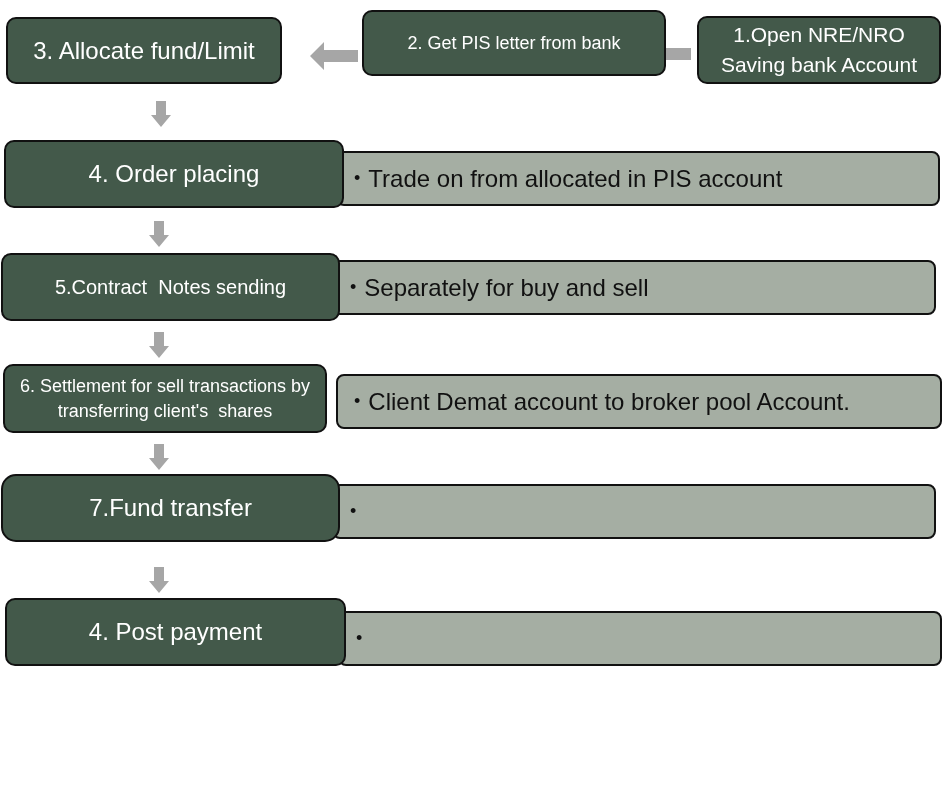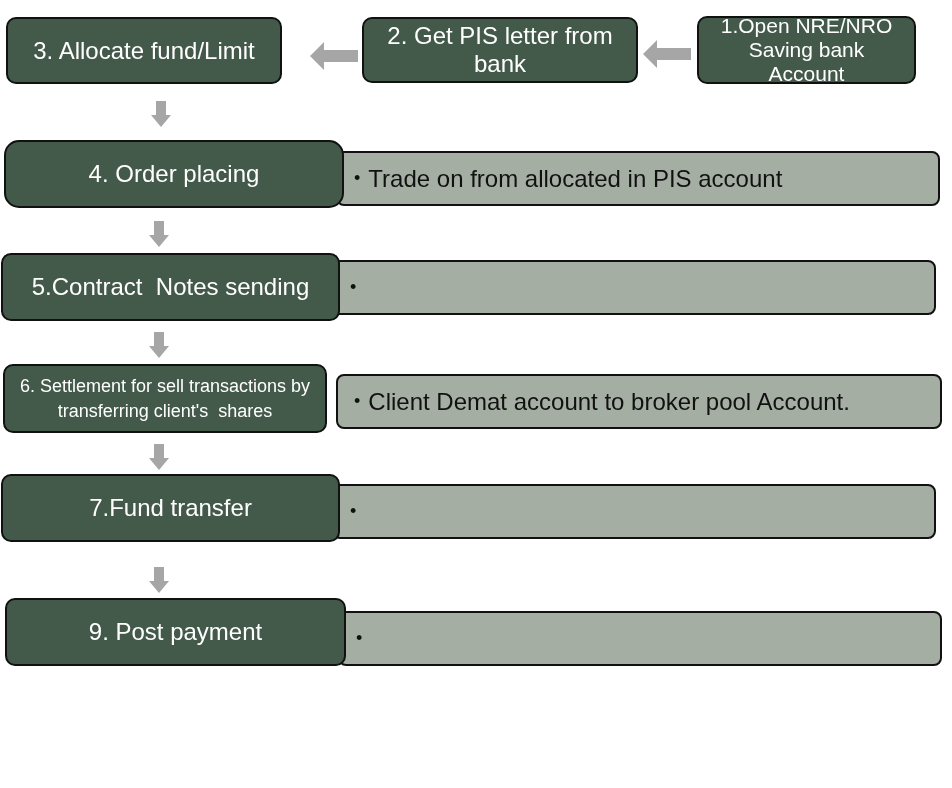--- a/index.html
+++ b/index.html
@@ -19,76 +19,77 @@
 <body>
 
 <div class="box dark" style="left:6px;top:17px;width:276px;height:67px;font-size:24px;">
   <span>3. Allocate fund/Limit</span>
 </div>
 
 <svg class="arrow-left" style="left:310px;top:42px;" viewBox="0 0 48 28">
   <polygon points="0,14 14,0 14,8 48,8 48,20 14,20 14,28" fill="#a6a6a6"></polygon>
 </svg>
 
-<div class="box dark" style="left:362px;top:17px;width:276px;height:66px;font-size:24px;line-height:28px;padding:0 8px;">
+<div class="box dark" style="left:362px;top:10px;width:304px;height:66px;font-size:18px;line-height:28px;padding:0 8px;">
   <span>2. Get PIS letter from bank</span>
 </div>
 
 <svg class="arrow-left" style="left:643px;top:40px;" viewBox="0 0 48 28">
   <polygon points="0,14 14,0 14,8 48,8 48,20 14,20 14,28" fill="#a6a6a6"></polygon>
 </svg>
 
-<div class="box dark" style="left:697px;top:16px;width:219px;height:68px;font-size:21px;line-height:24px;padding:0 10px;">
+<div class="box dark" style="left:697px;top:16px;width:244px;height:68px;font-size:21px;line-height:30px;padding:0 10px;">
   <span>1.Open NRE/NRO Saving bank Account</span>
 </div>
 
 <svg class="arrow-down" style="left:151px;top:101px;" viewBox="0 0 20 26">
   <polygon points="5,0 15,0 15,14 20,14 10,26 0,14 5,14" fill="#a6a6a6"></polygon>
 </svg>
 <svg class="arrow-down" style="left:149px;top:221px;" viewBox="0 0 20 26">
   <polygon points="5,0 15,0 15,14 20,14 10,26 0,14 5,14" fill="#a6a6a6"></polygon>
 </svg>
 <svg class="arrow-down" style="left:149px;top:332px;" viewBox="0 0 20 26">
   <polygon points="5,0 15,0 15,14 20,14 10,26 0,14 5,14" fill="#a6a6a6"></polygon>
 </svg>
 <svg class="arrow-down" style="left:149px;top:444px;" viewBox="0 0 20 26">
   <polygon points="5,0 15,0 15,14 20,14 10,26 0,14 5,14" fill="#a6a6a6"></polygon>
 </svg>
 <svg class="arrow-down" style="left:149px;top:567px;" viewBox="0 0 20 26">
   <polygon points="5,0 15,0 15,14 20,14 10,26 0,14 5,14" fill="#a6a6a6"></polygon>
 </svg>
 
-<div class="box dark" style="left:4px;top:140px;width:340px;height:68px;font-size:24px;border-radius:15px;">
+<div class="box dark" style="left:4px;top:140px;width:340px;height:68px;font-size:24px;">
   <span>4. Order placing</span>
 </div>
 <div class="box light" style="left:336px;top:151px;width:604px;height:55px;">
   <span class="bullet">•</span>
   <span>Trade on from allocated in PIS account</span>
 </div>
 
-<div class="box dark" style="left:1px;top:253px;width:339px;height:68px;font-size:24px;">
+<div class="box dark" style="left:1px;top:253px;width:339px;height:68px;font-size:20px;">
   <span style="white-space:pre;">5.Contract  Notes sending</span>
 </div>
 <div class="box light" style="left:332px;top:260px;width:604px;height:55px;">
   <span class="bullet">•</span>
+  <span>Separately for buy and sell</span>
 </div>
 
 <div class="box dark" style="left:3px;top:364px;width:324px;height:69px;font-size:18px;line-height:25px;padding:0 8px;">
   <span style="white-space:pre-wrap;">6. Settlement for sell transactions by transferring client's  shares</span>
 </div>
 <div class="box light" style="left:336px;top:374px;width:606px;height:55px;">
   <span class="bullet">•</span>
   <span>Client Demat account to broker pool Account.</span>
 </div>
 
-<div class="box dark" style="left:1px;top:474px;width:339px;height:68px;font-size:24px;">
+<div class="box dark" style="left:1px;top:474px;width:339px;height:68px;font-size:24px;border-radius:15px;">
   <span>7.Fund transfer</span>
 </div>
 <div class="box light" style="left:332px;top:484px;width:604px;height:55px;">
   <span class="bullet">•</span>
 </div>
 
 <div class="box dark" style="left:5px;top:598px;width:341px;height:68px;font-size:24px;">
-  <span>9. Post payment</span>
+  <span>4. Post payment</span>
 </div>
 <div class="box light" style="left:338px;top:611px;width:604px;height:55px;">
   <span class="bullet">•</span>
 </div>
 
 </body></html>

